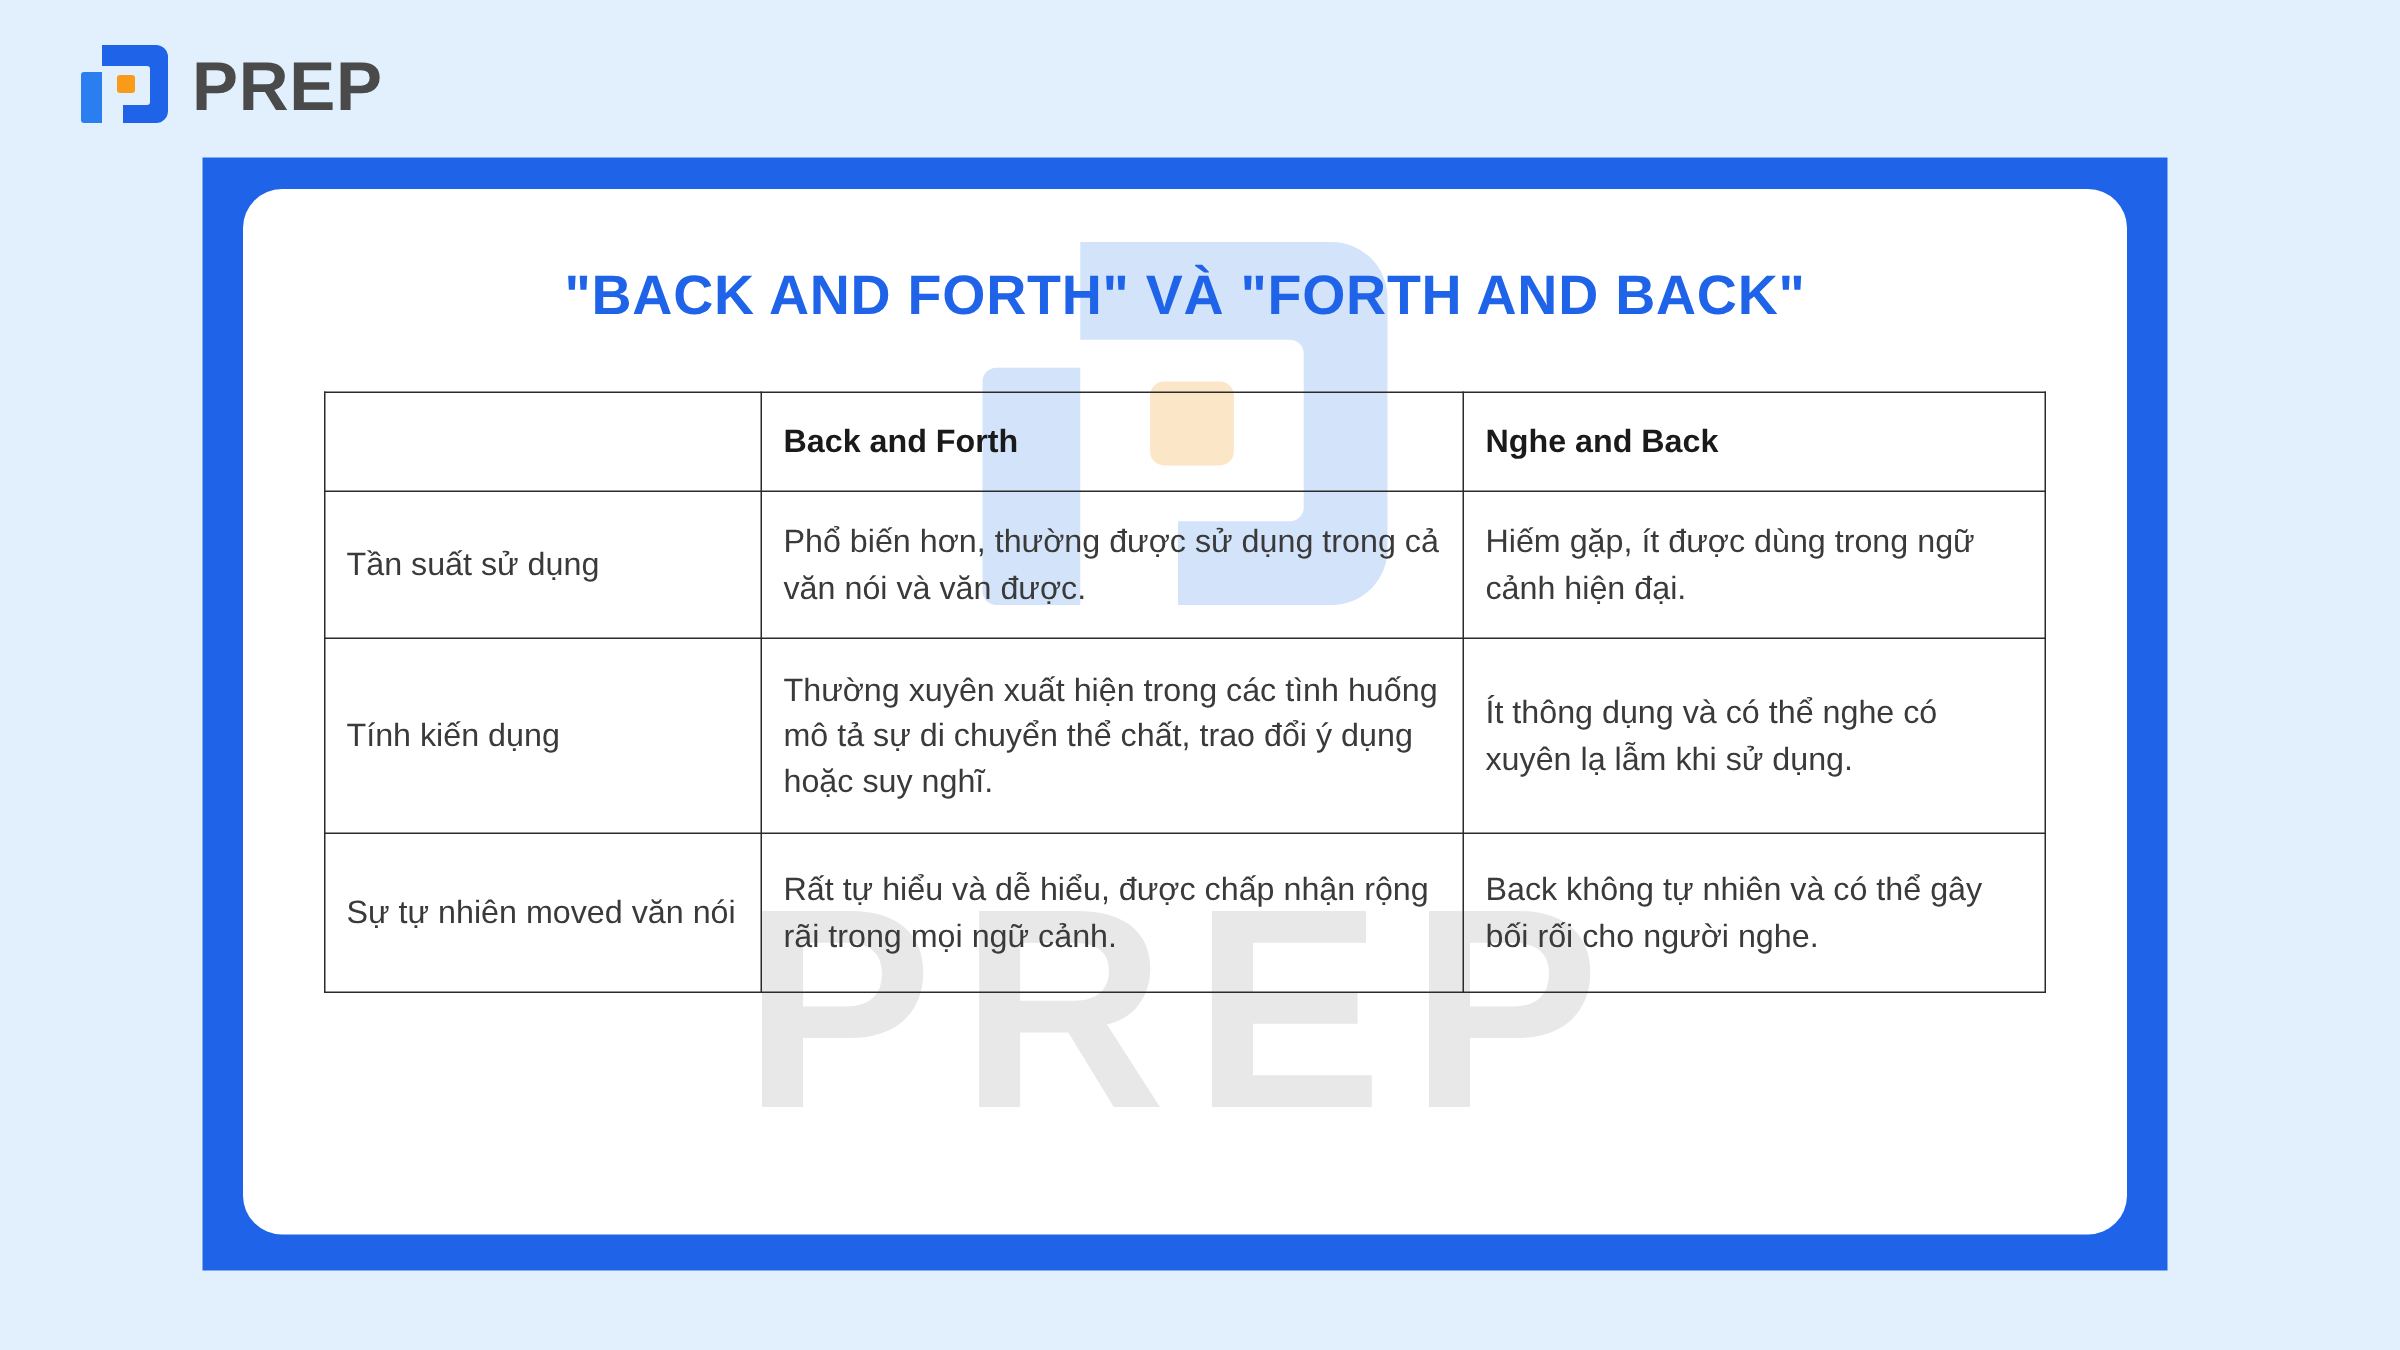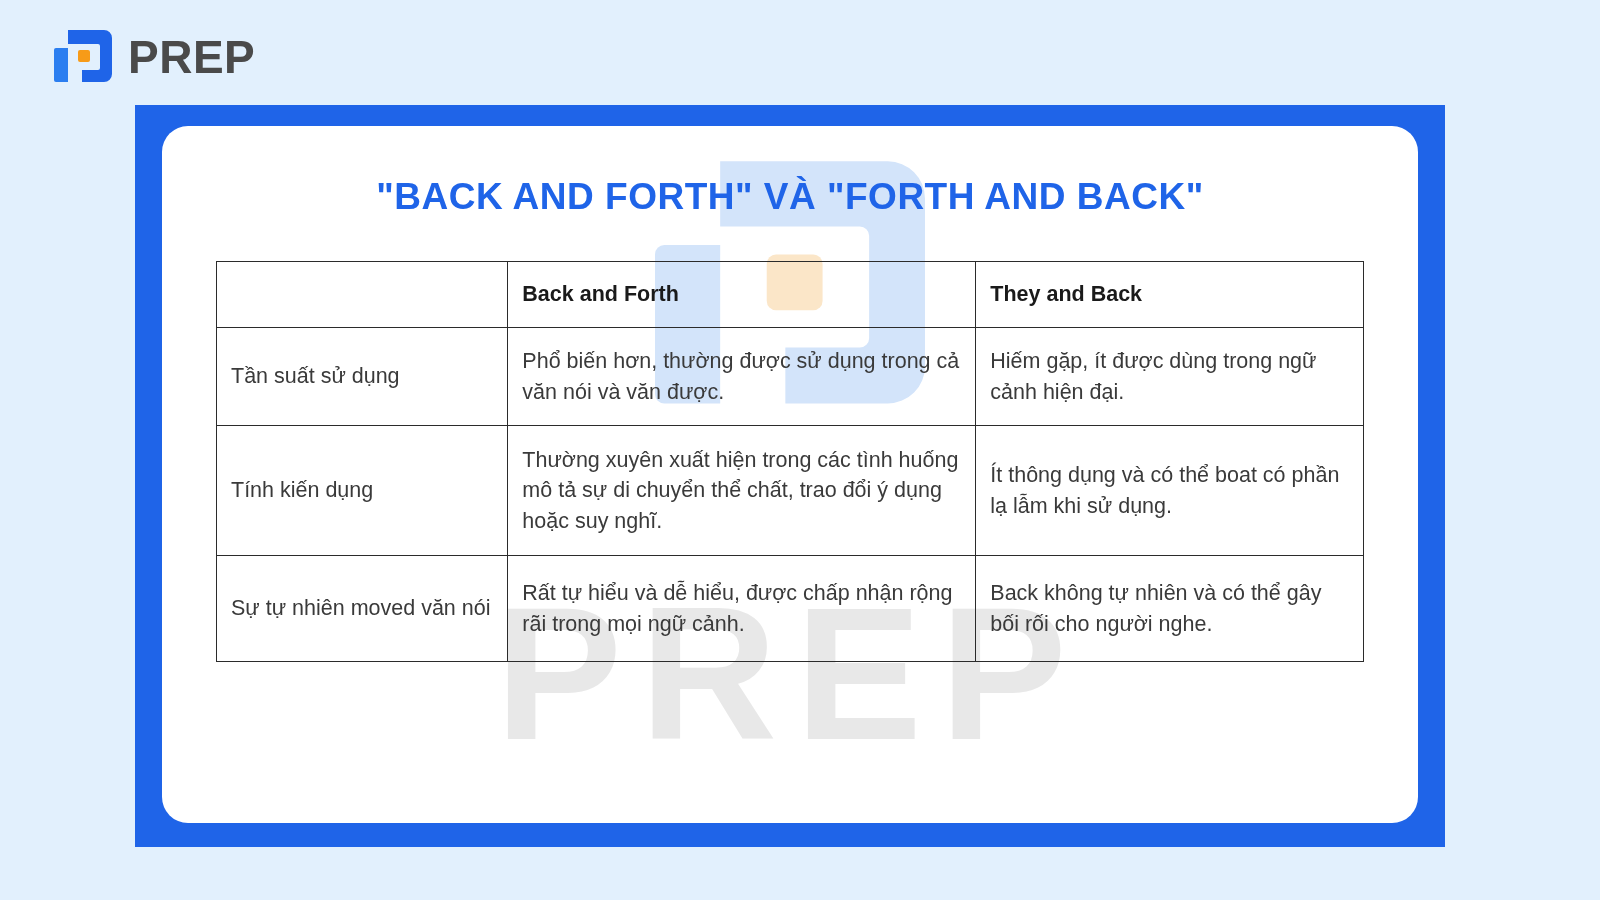--- a/index.html
+++ b/index.html
@@ -160,33 +160,33 @@
       <table class="compare">
         <colgroup>
             <col class="c1">
             <col class="c2">
             <col class="c3">
           </colgroup>
         <thead>
           <tr>
             <th></th>
             <th>Back and Forth</th>
-            <th>They and Back</th>
+            <th>Nghe and Back</th>
           </tr>
         </thead>
         <tbody>
           <tr class="r1">
             <td>Tần suất sử dụng</td>
             <td>Phổ biến hơn, thường được sử dụng trong cả văn nói và văn được.</td>
             <td>Hiếm gặp, ít được dùng trong ngữ cảnh hiện đại.</td>
           </tr>
           <tr class="r2">
             <td>Tính kiến dụng</td>
             <td>Thường xuyên xuất hiện trong các tình huống mô tả sự di chuyển thể chất, trao đổi ý dụng hoặc suy nghĩ.</td>
-            <td>Ít thông dụng và có thể boat có phần lạ lẫm khi sử dụng.</td>
+            <td>Ít thông dụng và có thể nghe có xuyên lạ lẫm khi sử dụng.</td>
           </tr>
           <tr class="r3">
             <td>Sự tự nhiên moved văn nói</td>
             <td>Rất tự hiểu và dễ hiểu, được chấp nhận rộng rãi trong mọi ngữ cảnh.</td>
             <td>Back không tự nhiên và có thể gây bối rối cho người nghe.</td>
           </tr>
         </tbody>
       </table>
     </div>
 

